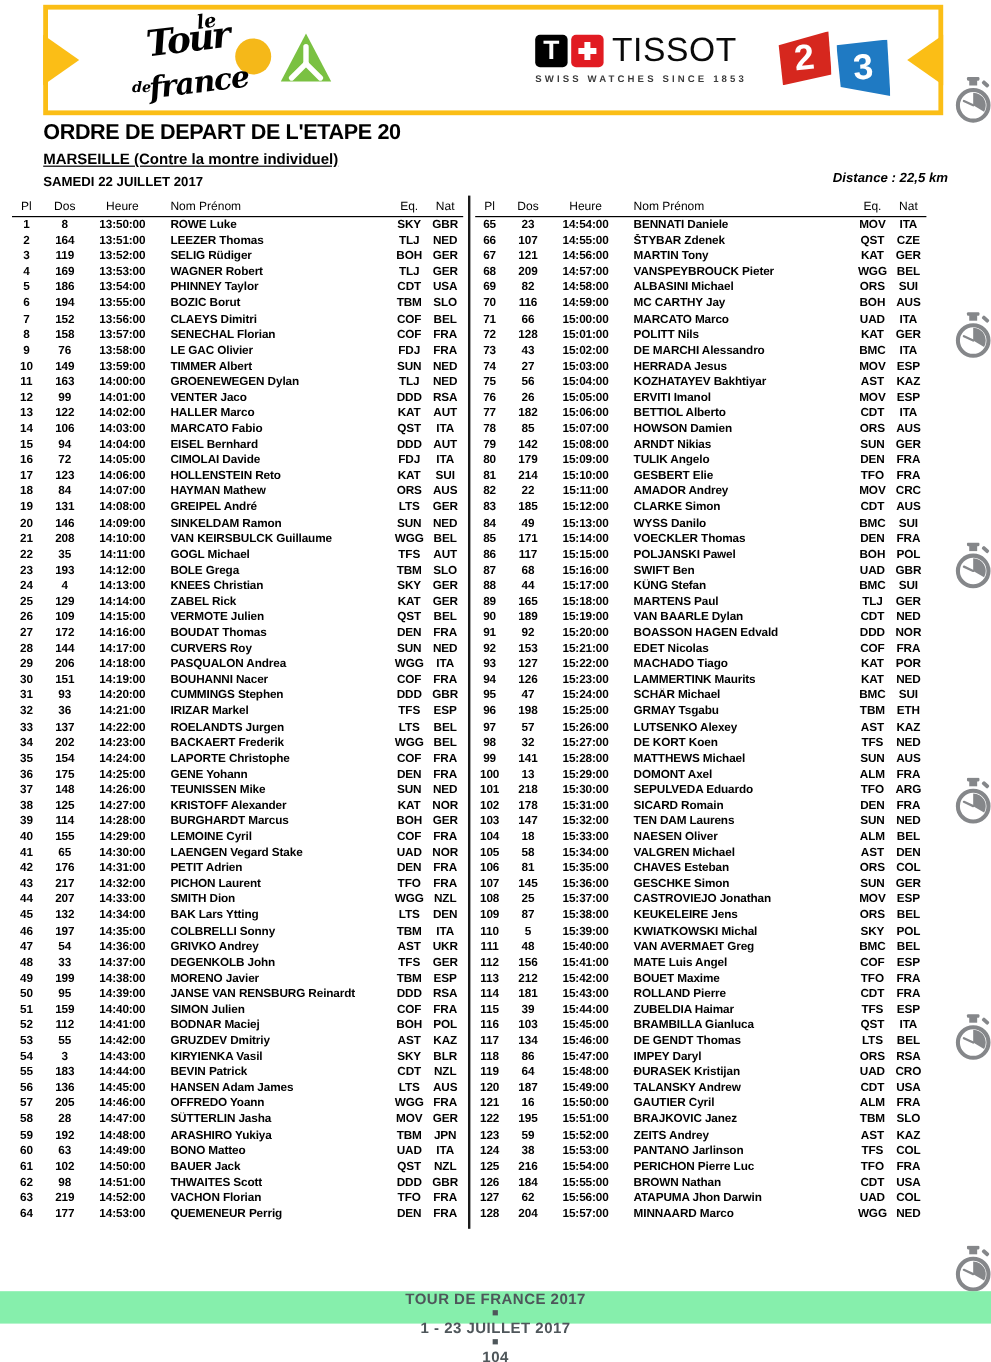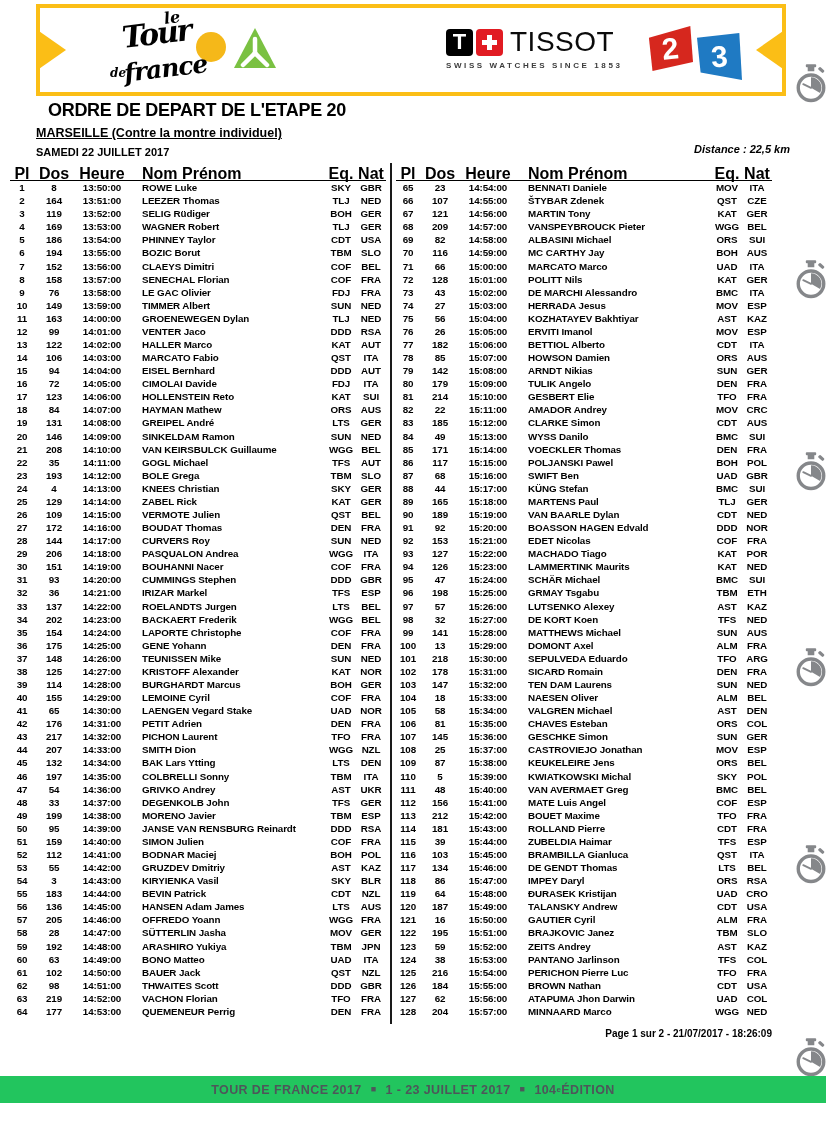--- a/index.html
+++ b/index.html
@@ -50,41 +50,41 @@
   .f3{width:45px;height:47px;background:#1F7AC3;clip-path:polygon(0 10%,94% 0,100% 100%,8% 84%);
       display:flex;align-items:center;justify-content:center;color:#fff;
       font-weight:700;font-size:30px;margin-left:4px;margin-top:7px;}
   .f3 span{transform:rotate(-4deg);}
 
   
   .sw{position:absolute;left:794px;width:34px;height:40px;}
   .sw1{top:64px;} .sw2{top:260px;} .sw3{top:452px;} .sw4{top:648px;} .sw5{top:845px;} .sw6{top:1038px;}
 
   
-  .title{position:absolute;left:48px;top:100px;font-size:18px;font-weight:700;letter-spacing:-0.3px;}
+  .title{position:absolute;left:36px;top:100px;font-size:18px;font-weight:700;letter-spacing:-0.3px;}
   .subtitle{position:absolute;left:36px;top:126px;font-size:12.5px;font-weight:700;text-decoration:underline;}
   .dateline{position:absolute;left:36px;top:146px;font-size:11px;font-weight:700;}
   .distance{position:absolute;right:36px;top:143px;font-size:11px;font-weight:700;font-style:italic;}
 
   
   .half{position:absolute;top:165px;width:376px;}
   .half-left{left:10px;} .half-right{left:396px;}
   .thead,.trow{display:grid;grid-template-columns:24px 40px 56px 1fr 30px 30px;align-items:center;}
-  .thead{height:15px;border-bottom:1.6px solid #000;font-size:16px;font-weight:700;}
+  .thead{height:15px;border-bottom:1.6px solid #000;font-size:10px;font-weight:400;}
   .trow{height:13.08px;font-size:9.8px;font-weight:700;letter-spacing:-0.1px;}
   .c-pl,.c-dos,.c-heure,.c-eq,.c-nat{text-align:center;}
   .c-nom{text-align:left;padding-left:12px;overflow:hidden;white-space:nowrap;}
   .divider{position:absolute;left:390px;top:163px;width:1.5px;height:861px;background:#1a1a1a;}
 
   
   .pageinfo{position:absolute;left:396px;top:1028px;width:376px;text-align:right;
             font-size:10px;font-weight:700;}
-  .banner{position:absolute;left:0;top:1076px;width:826px;height:27px;background:#22c55e;
-          display:flex;align-items:center;justify-content:center;
-          font-size:12.5px;font-weight:700;color:#4E565A;letter-spacing:0.4px;}
+  .banner{position:absolute;left:0;top:1076px;width:826px;height:27px;background:#86efac;
+          display:flex;align-items:center;
+          font-size:12.5px;font-weight:700;color:#4E565A;letter-spacing:0.4px;flex-direction:column;}
   .banner .sep{margin:0 9px;font-size:9px;position:relative;top:-1px;}
   .banner sup{font-size:8px;font-weight:700;}
 </style>
 </head>
 <body>
 
 <div class="page">
 
   <div class="header-box">
     <div class="chev chev-left"></div>
@@ -1363,21 +1363,20 @@
       <div class="trow">
         <div class="c-pl">128</div>
         <div class="c-dos">204</div>
         <div class="c-heure">15:57:00</div>
         <div class="c-nom">MINNAARD Marco</div>
         <div class="c-eq">WGG</div>
         <div class="c-nat">NED</div>
       </div>
     </div>
 
-  <div class="pageinfo">Page 1 sur 2 - 21/07/2017 - 18:26:09</div>
 
   <div class="banner">
     <span>TOUR DE FRANCE 2017</span>
     <span class="sep">■</span>
     <span>1 - 23 JUILLET 2017</span>
     <span class="sep">■</span>
     <span>104</span>
       <sup>e</sup>
     <span> ÉDITION</span>
   </div>

